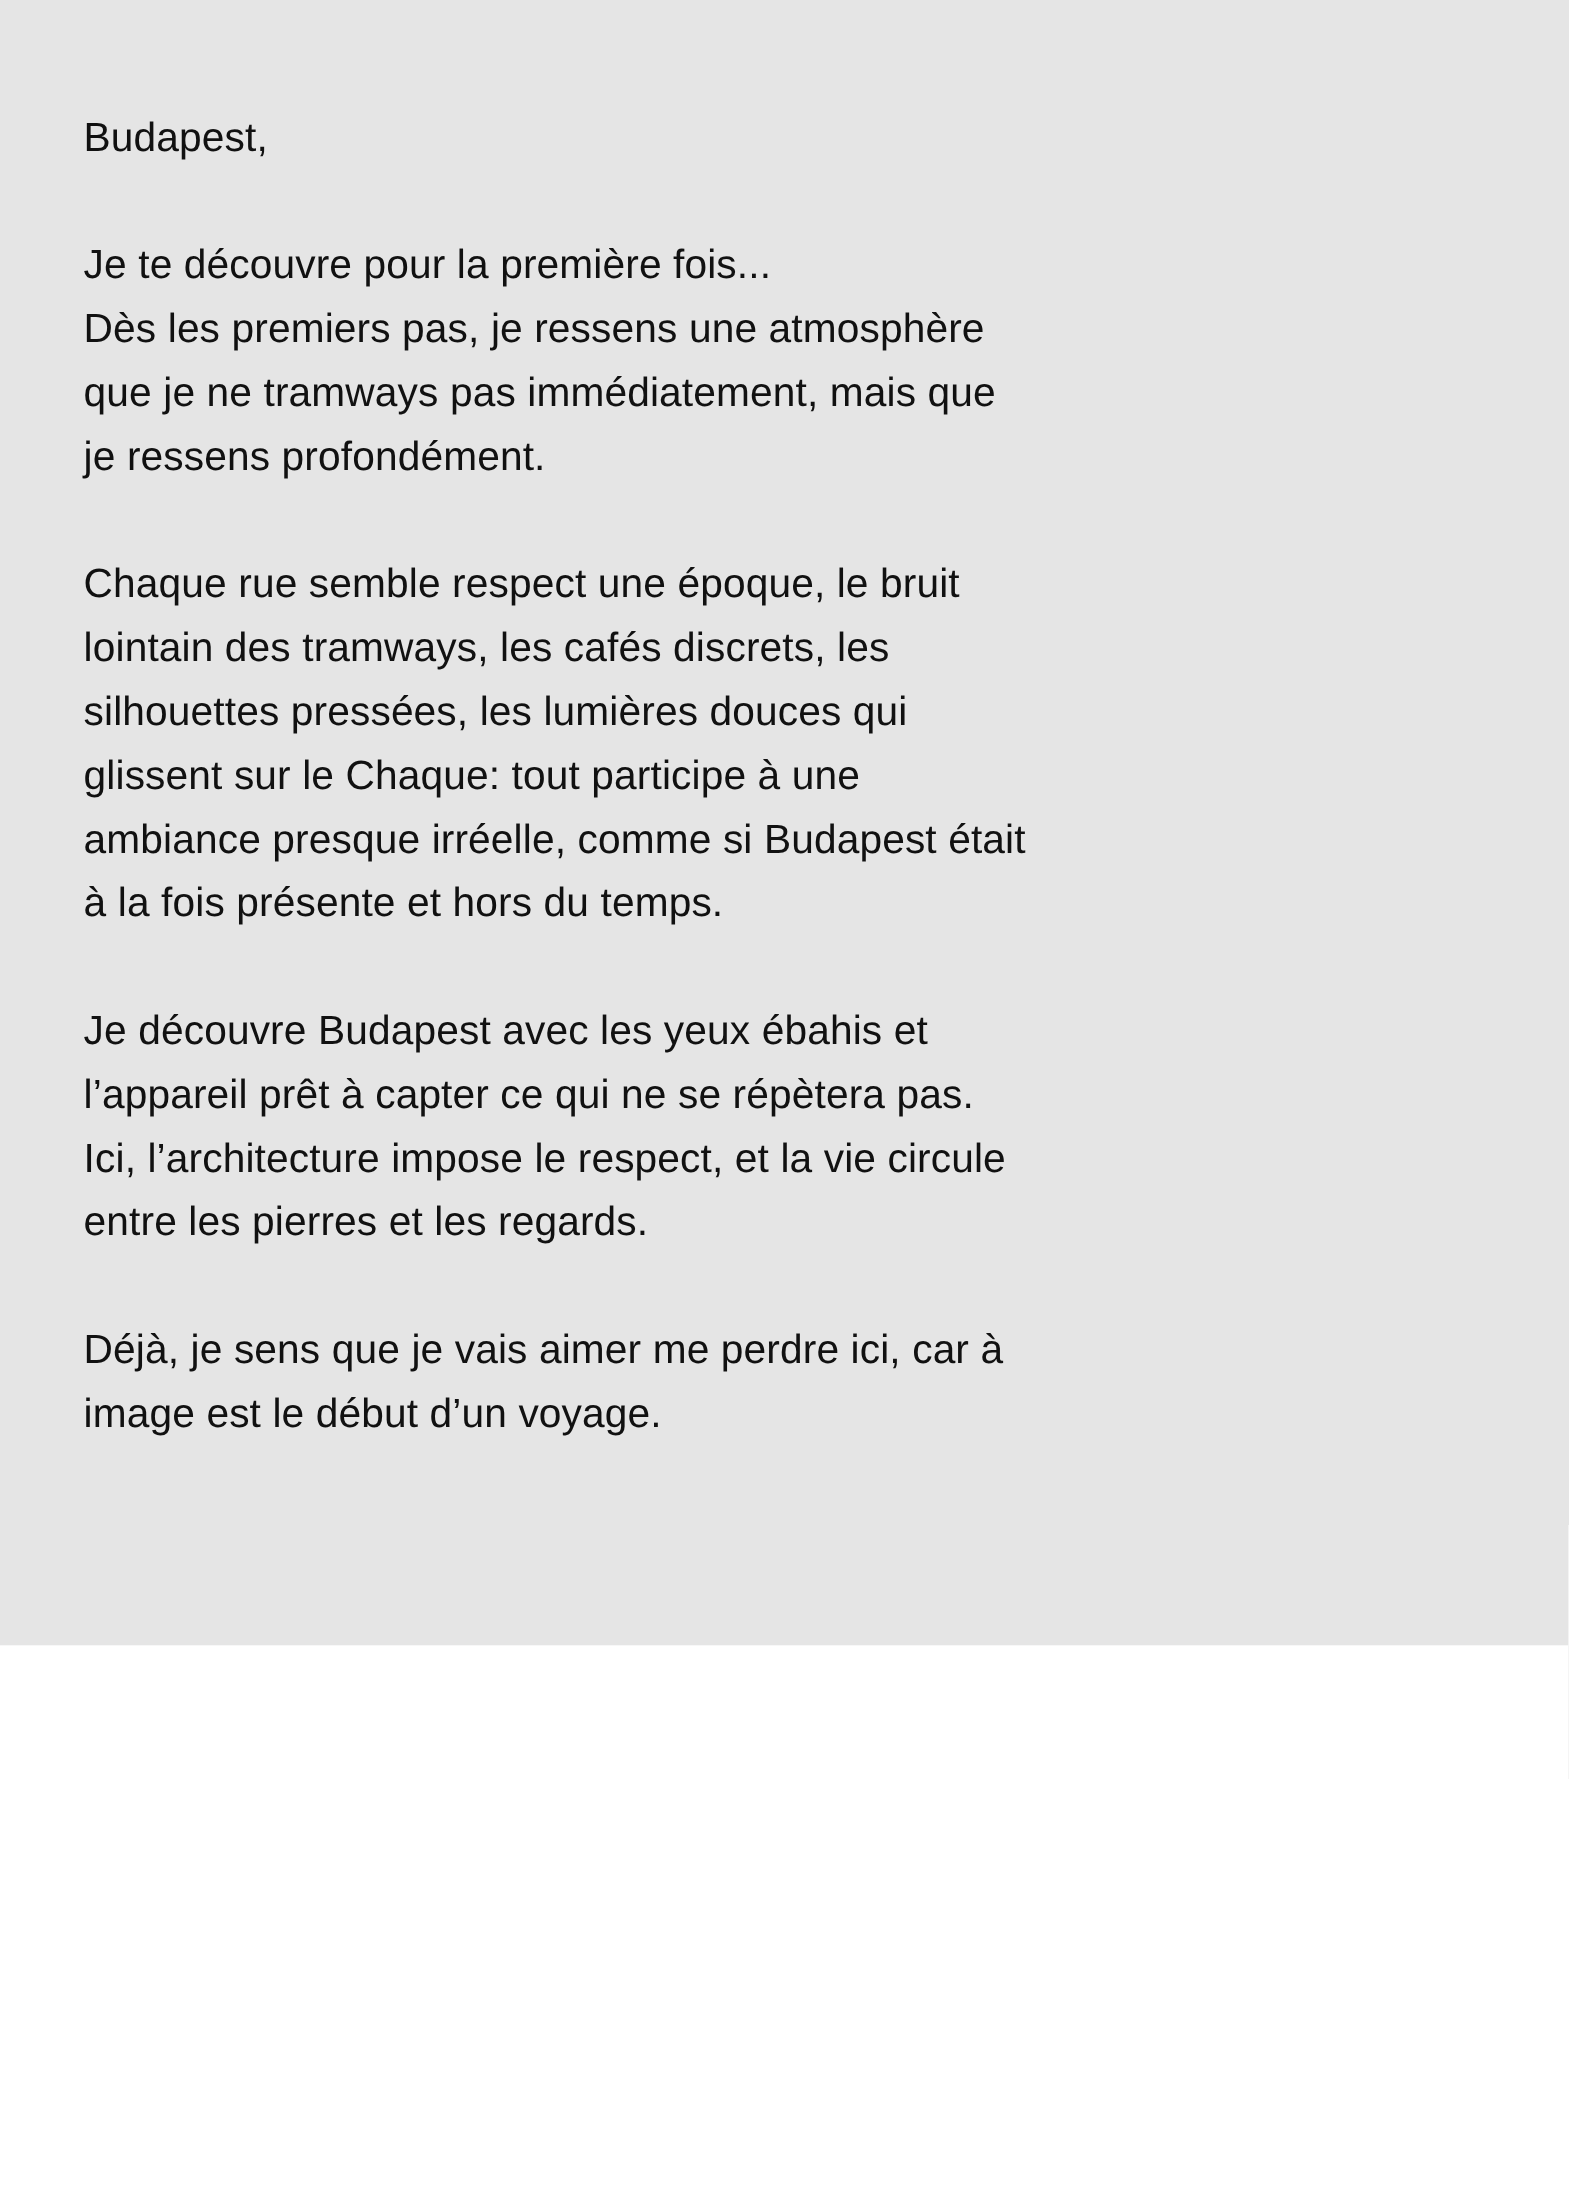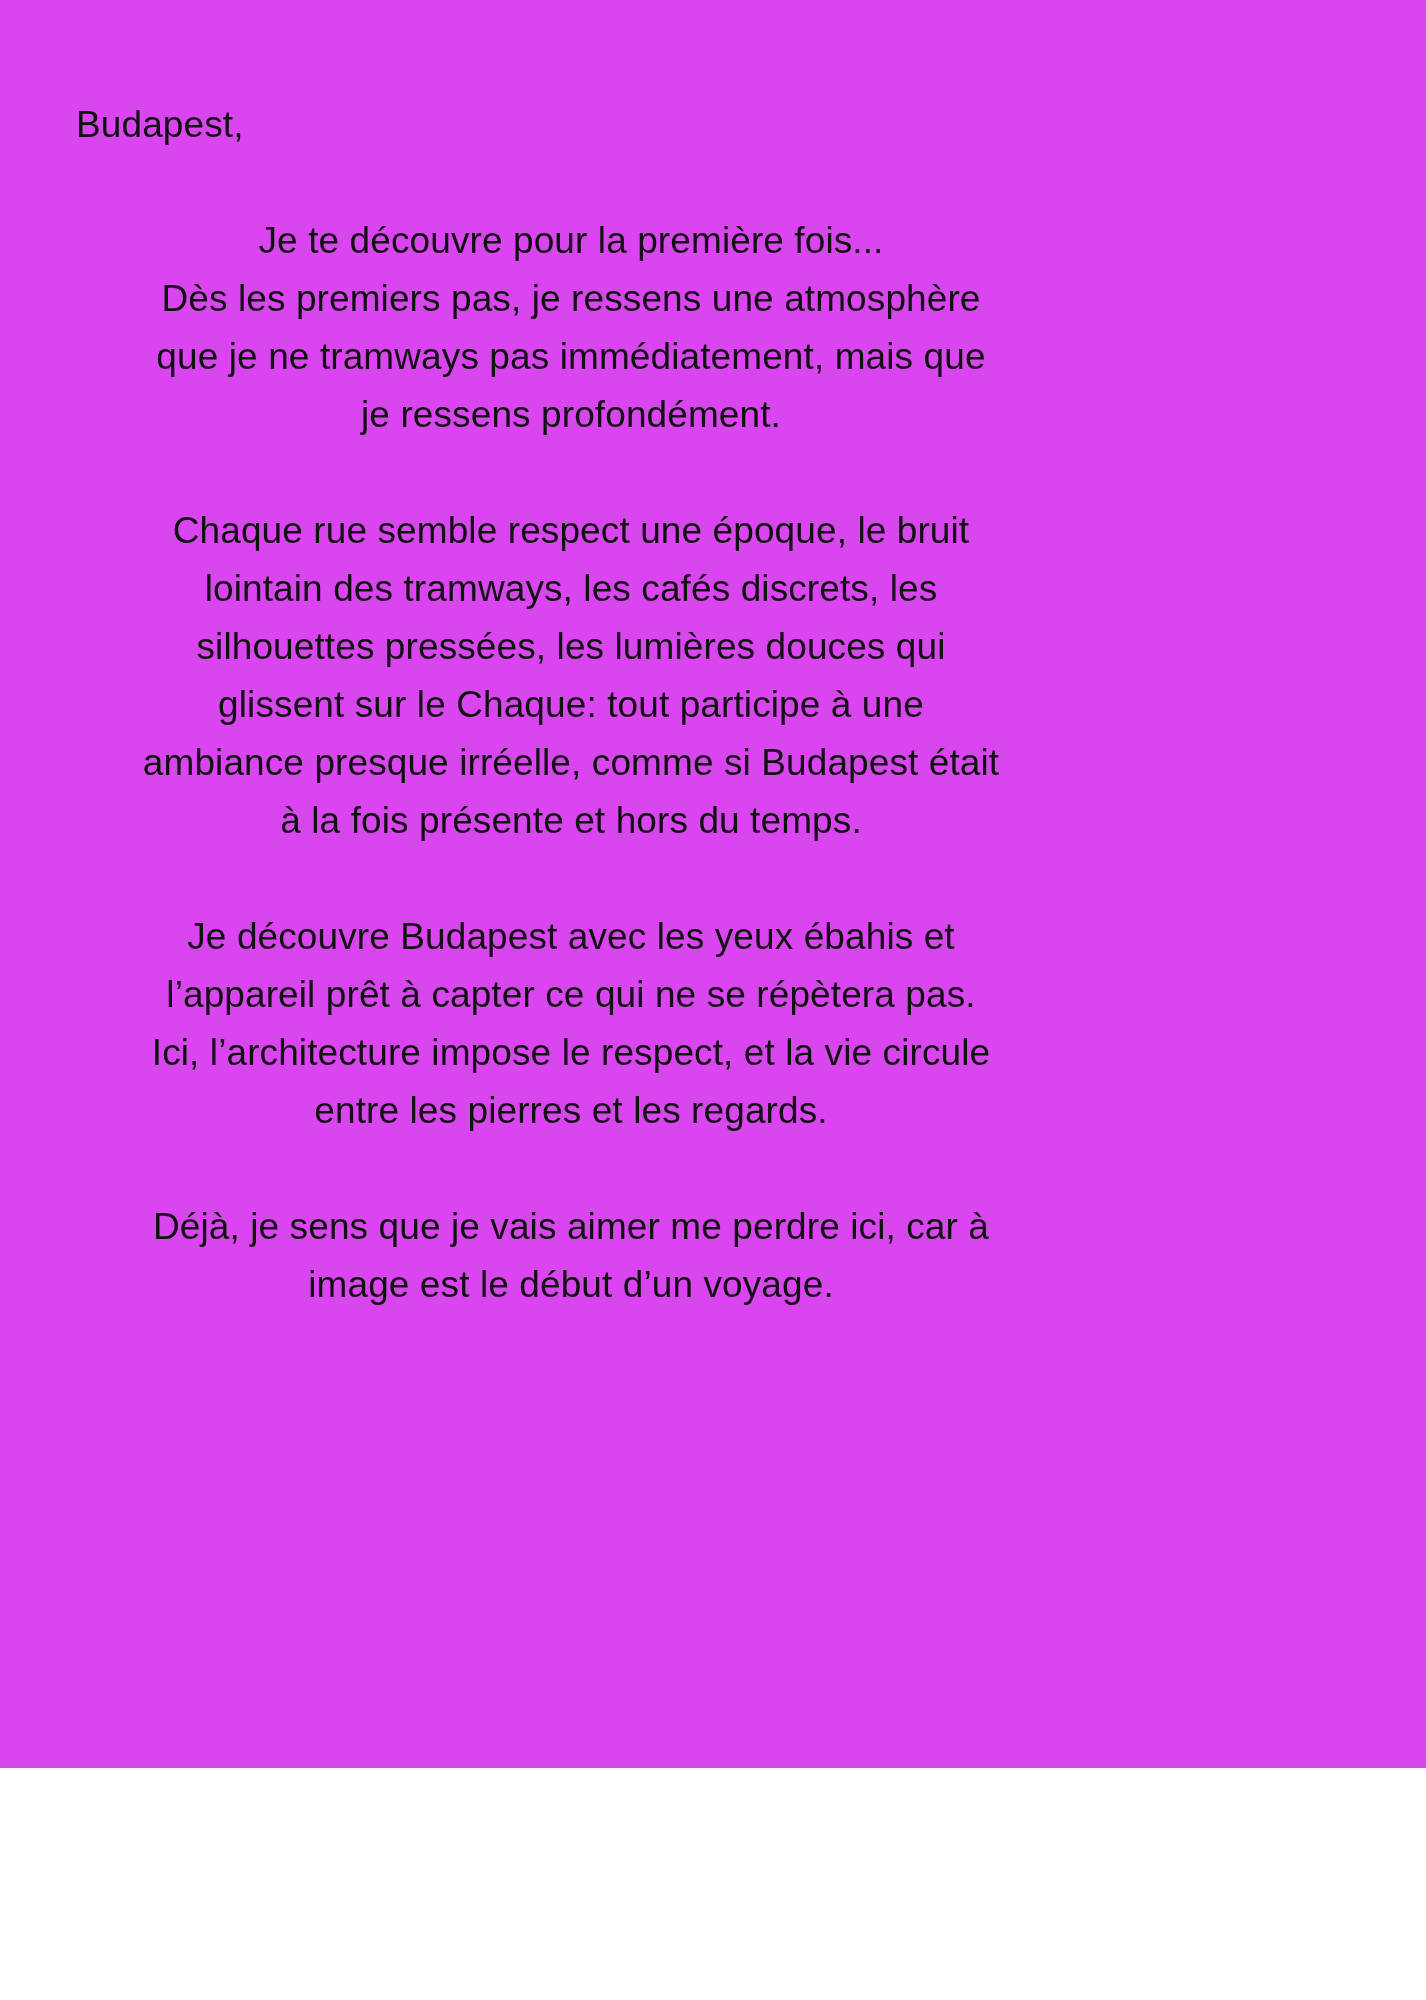--- a/index.html
+++ b/index.html
@@ -5,22 +5,22 @@
 <style>
   html, body {
     margin: 0;
     padding: 0;
     background: #ffffff;
   }
 
   .page {
     position: relative;
     width: 1426px;
-    height: 1768px;
-    background: #d946ef;
+    height: 1496px;
+    background: #e5e5e5;
     box-sizing: border-box;
     overflow: hidden;
   }
 
   .doc-body {
     position: absolute;
     left: 76px;
     top: 96px;
     width: 990px;
     font-family: "Liberation Sans", "DejaVu Sans", sans-serif;
@@ -40,21 +40,20 @@
   }
 
   .para {
     margin: 0;
     padding: 0;
   }
 
   .para-line {
     display: block;
     white-space: pre-wrap;
-    text-align: center;
   }
 
   .spacer {
     display: block;
     height: 58px;
   }
 </style>
 </head>
 <body>
 

